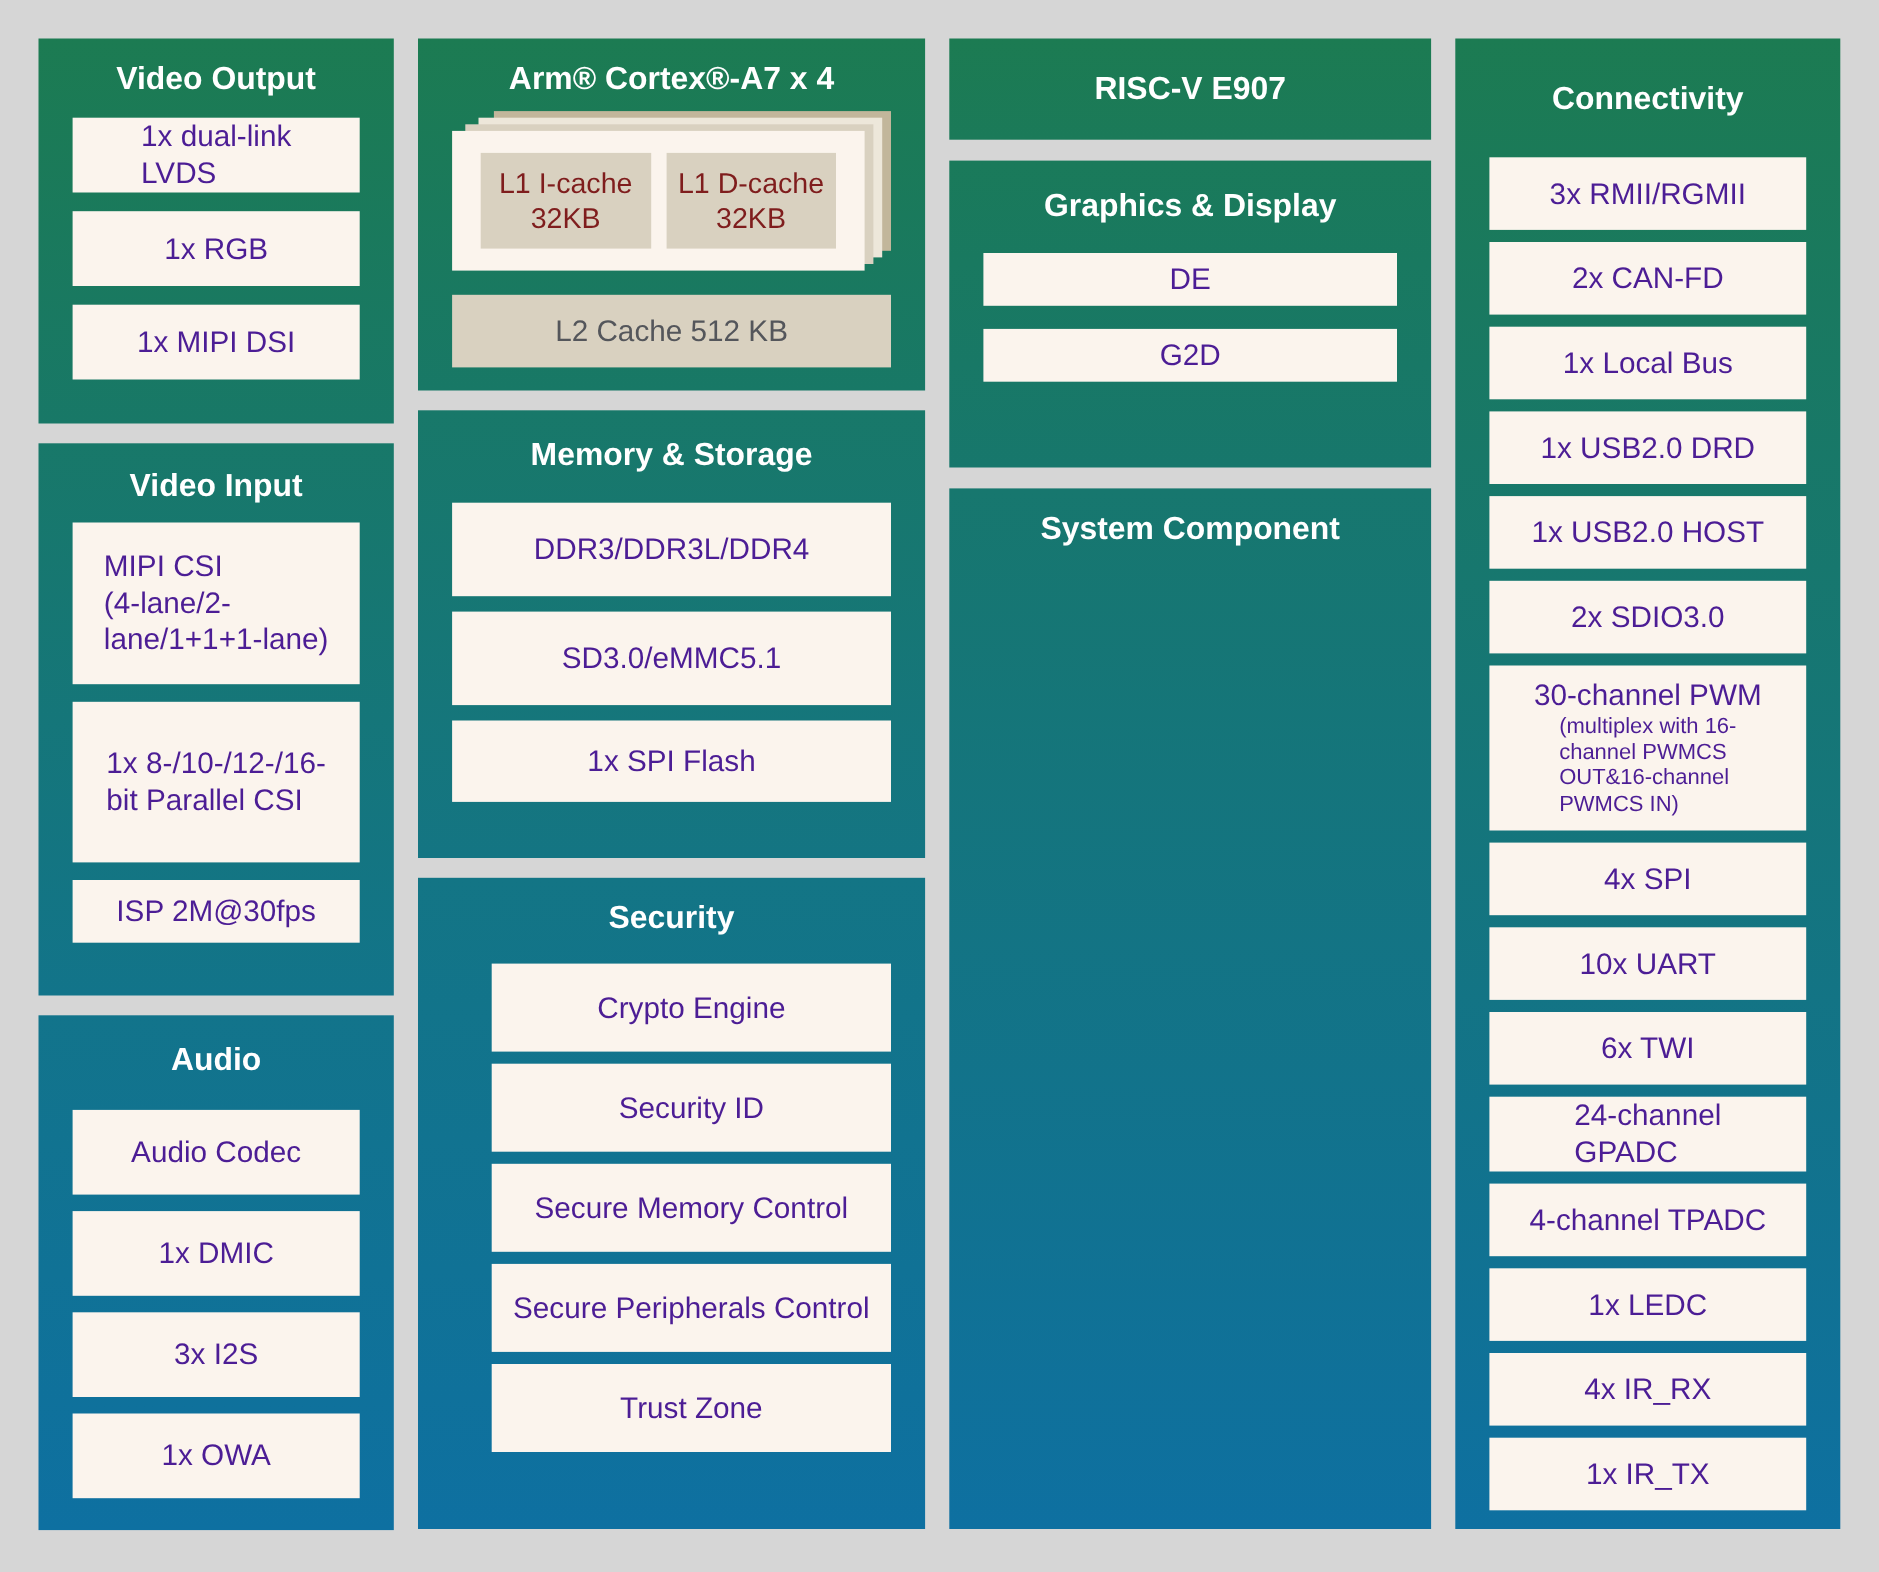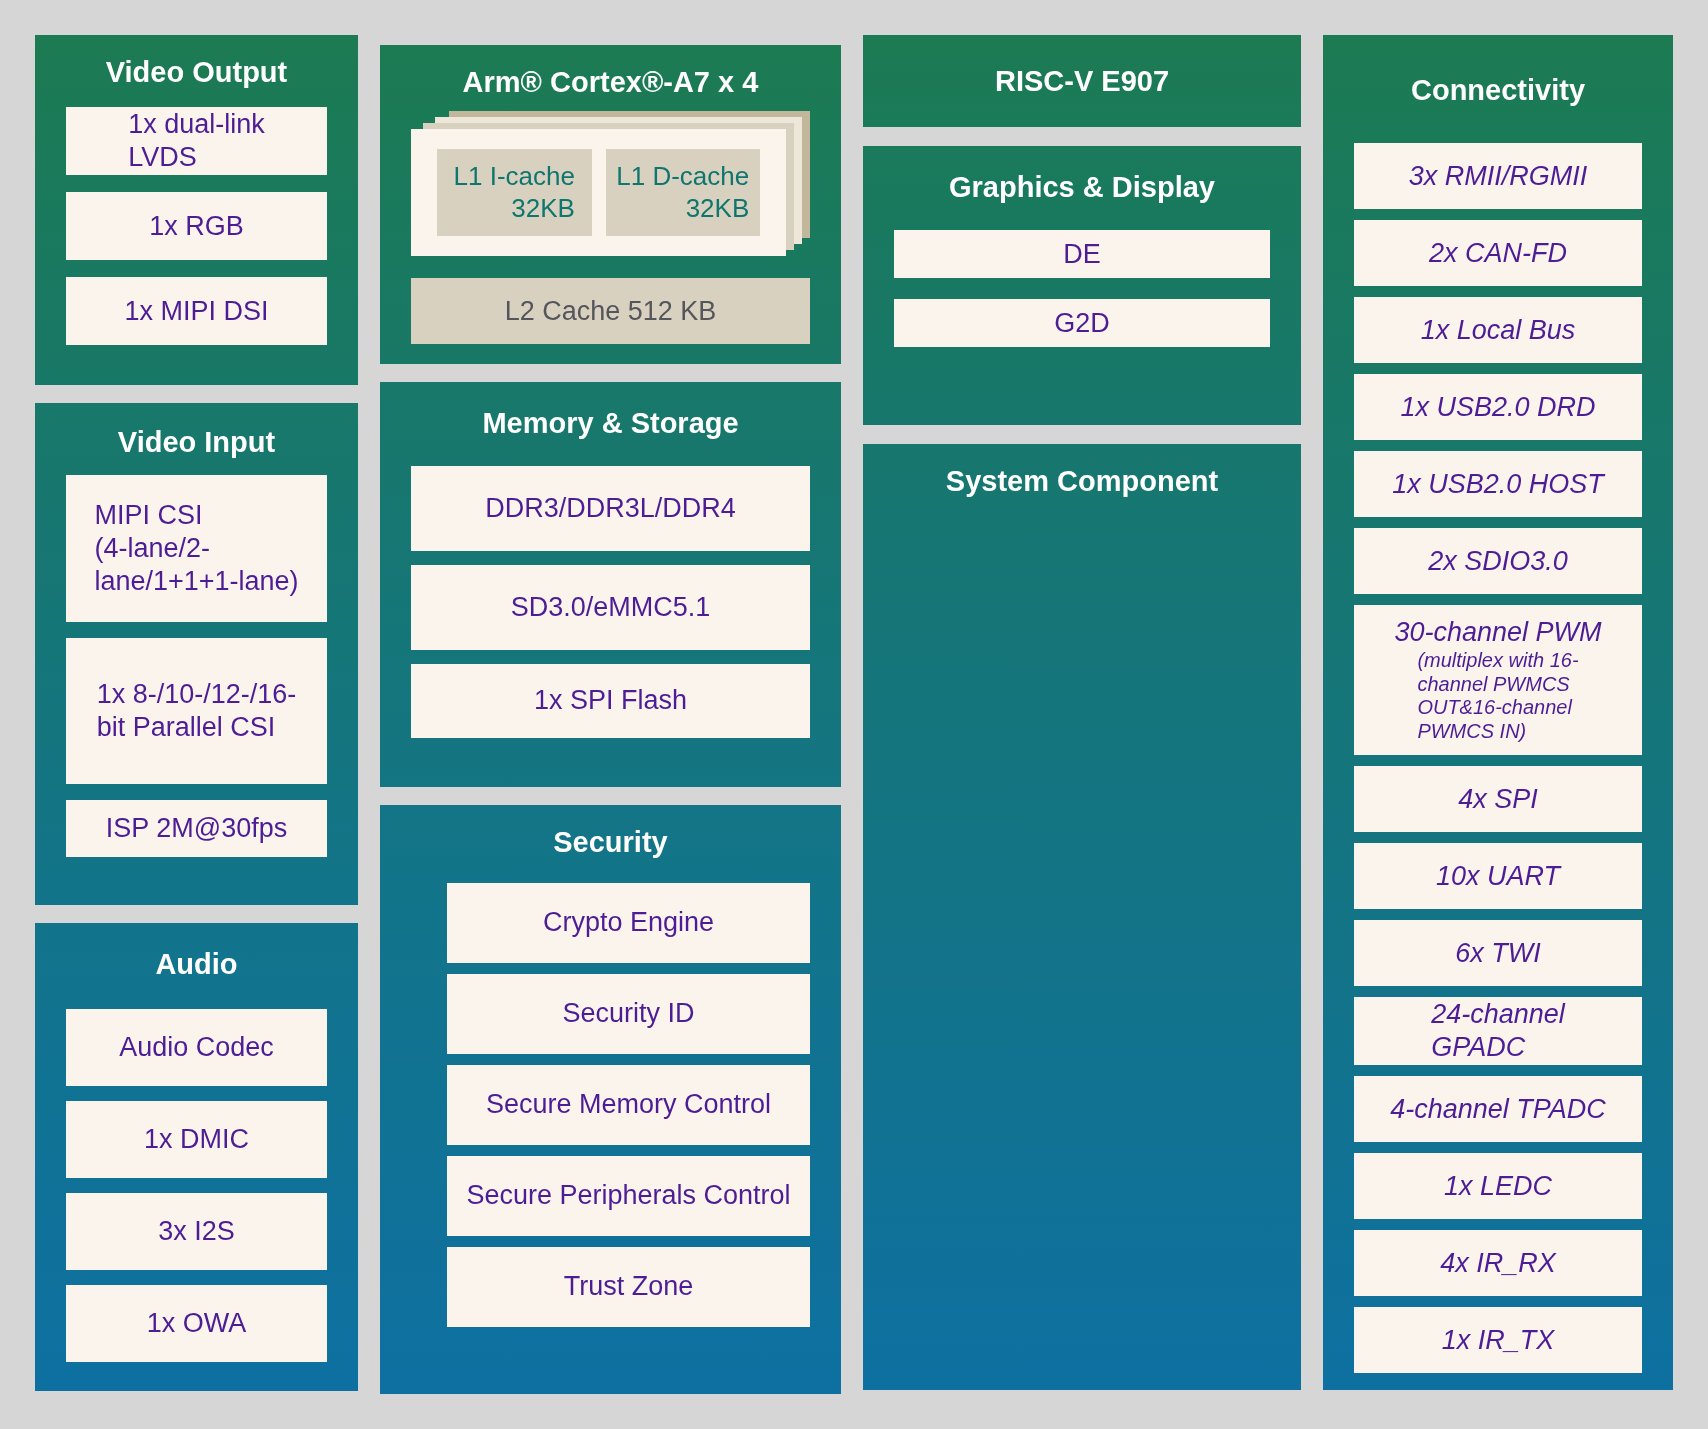--- a/index.html
+++ b/index.html
@@ -40,32 +40,32 @@
   #vi .btitle{margin:22px 0 16px;}
   #vi .boxes{gap:16px;}
   #vi .box:nth-child(1){height:147px;}
   #vi .box:nth-child(2){height:146px;}
   #vi .box:nth-child(3){height:57px;}
 
   #au{height:468px;background:linear-gradient(#12748B,#0E70A1);}
   #au .btitle{margin:24px 0 28px;}
   #au .boxes{gap:15px;} #au .box{height:77px;}
 
-  #cpu{height:320px;background:linear-gradient(#1C7B52,#187866);margin-top:10px;}
+  #cpu{height:320px;background:linear-gradient(#1C7B52,#187866);}
   #cpu .btitle{margin:20px 0 12px;}
   .stack{position:relative;height:145px;}
   .stack .card{position:absolute;}
   .ly3{top:0;left:38px;right:0;bottom:18px;background:#C2B69B;}
   .ly2{top:6px;left:24px;right:8px;bottom:12px;background:#EDE7DA;}
   .ly1{top:12px;left:12px;right:16px;bottom:6px;background:#D9D1C0;}
   .front{top:18px;left:0;right:24px;bottom:0;background:#FBF4ED;
     display:flex;gap:14px;padding:20px 26px;box-sizing:border-box;}
   .cachebox{
-    flex:1;background:#D9D1C0;color:#0f766e;font-size:26px;line-height:1.2;
-    display:flex;align-items:center;justify-content:center;text-align:right;
+    flex:1;background:#D9D1C0;color:#7f1d1d;font-size:26px;line-height:1.2;
+    display:flex;align-items:center;justify-content:center;text-align:center;
     white-space:pre-line;
   }
   .l2box{
     margin-top:22px;height:66px;background:#D9D1C0;color:#54565B;font-size:27px;
     display:flex;align-items:center;justify-content:center;text-align:center;
   }
 
   #mem{height:407px;background:linear-gradient(#187869,#147583);}
   #mem .btitle{margin:24px 0 26px;}
   #mem .boxes{gap:14px;}
@@ -83,21 +83,21 @@
   #gd{height:279px;background:linear-gradient(#1A7A5A,#17776C);}
   #gd .btitle{margin:24px 0 26px;}
   #gd .boxes{gap:21px;} #gd .box{height:48px;}
 
   #sys{height:946px;background:linear-gradient(#17776E,#0E70A1);}
   #sys .btitle{margin:20px 0 22px;}
   #sys .boxes{gap:11px;} #sys .box{height:64px;}
 
   #conn{height:1355px;background:linear-gradient(#1C7B52,#0E70A1);}
   #conn .btitle{margin:38px 0 36px;}
-  #conn .boxes{gap:11px;font-style:italic;} #conn .box{height:66px;}
+  #conn .boxes{gap:11px;} #conn .box{height:66px;}
   #conn .box.pwm{height:150px;flex-direction:column;justify-content:center;}
   #conn .box.gpadc{height:68px;}
   .pwm-note{font-size:20px;line-height:1.18;white-space:pre-line;}
 </style>
 </head>
 <body>
 
 <div class="canvas">
 
   <div class="col col1">

